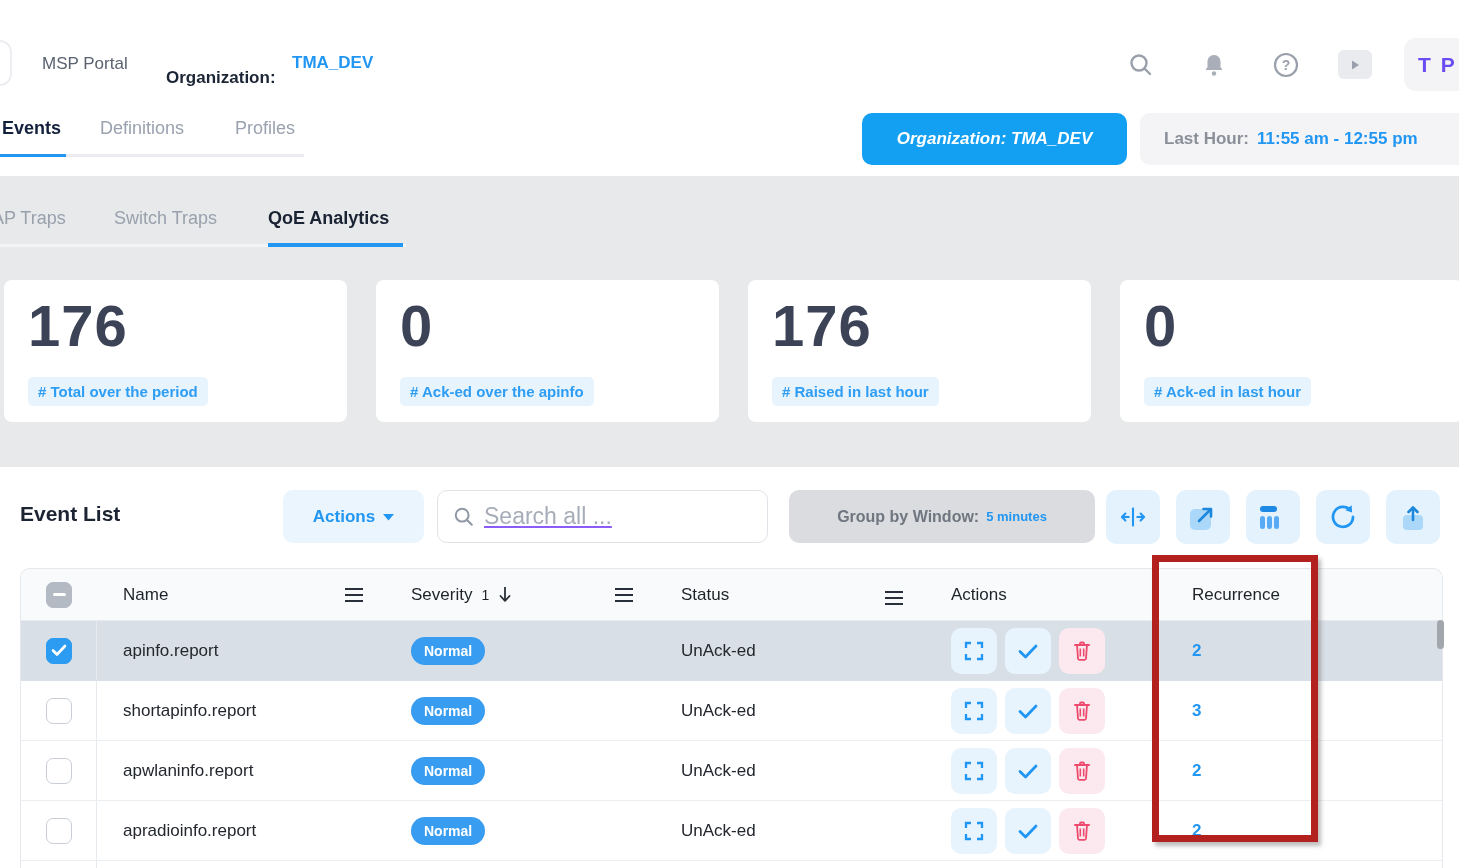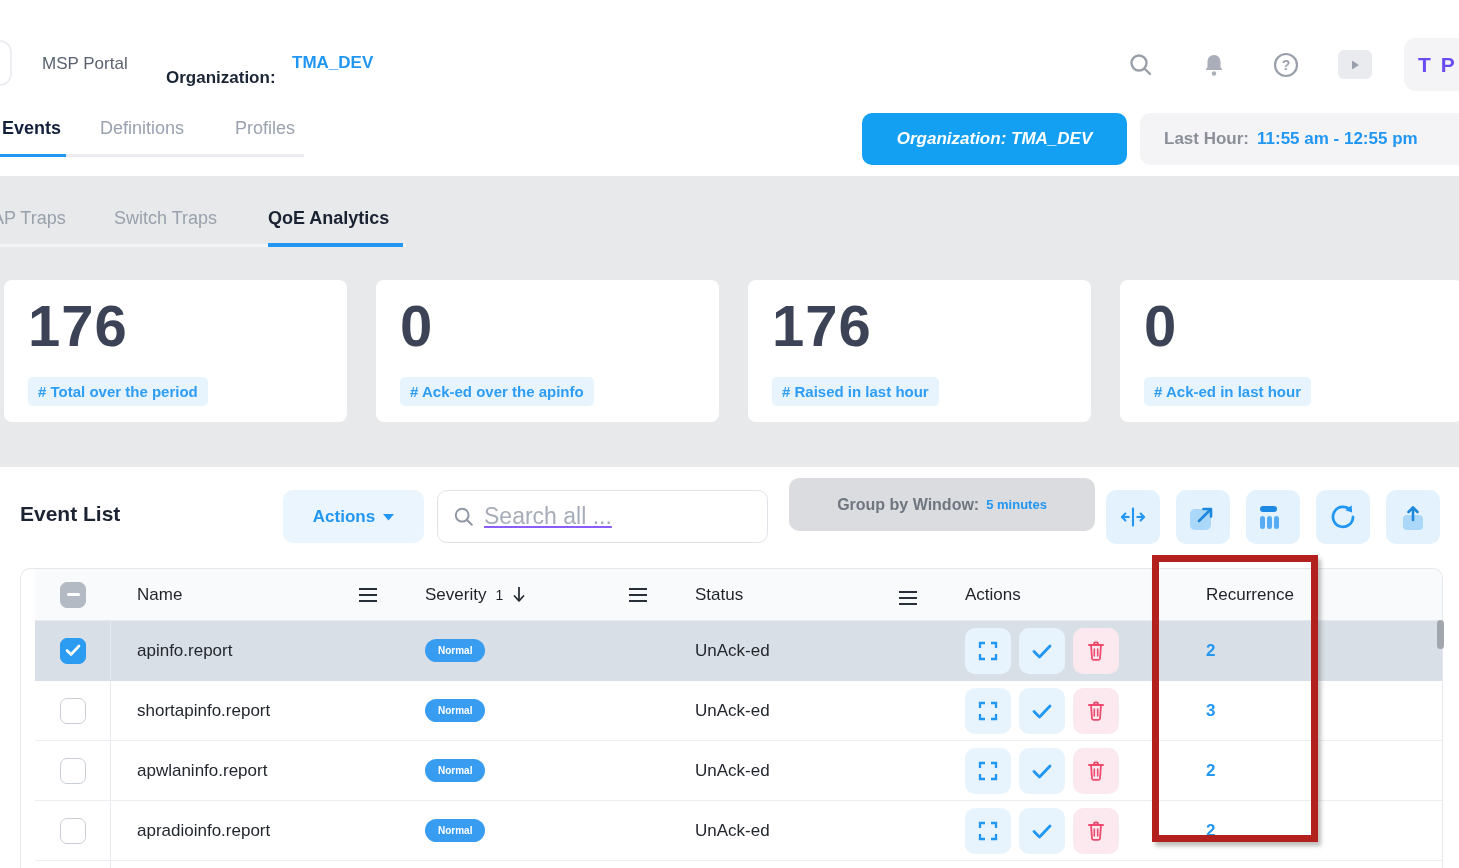--- a/index.html
+++ b/index.html
@@ -49,47 +49,47 @@
   
   .section-title { position:absolute; left:20px; top:502px; font-size:21px; font-weight:bold; color:#1c2433; }
   .actions-btn { position:absolute; left:283px; top:490px; width:141px; height:53px; background:#ebf5fd;
     border:none; border-radius:10px; color:#2196f3; font-size:17px; font-weight:bold;
     font-family:"Liberation Sans",sans-serif; cursor:pointer; display:flex; align-items:center; justify-content:center; gap:8px; }
   .search-box { position:absolute; left:437px; top:490px; width:331px; height:53px; background:#fff;
     border:1px solid #e0e3e8; border-radius:10px; display:flex; align-items:center; padding-left:15px; gap:9px; }
   .search-box input { border:none; outline:none; font-size:23px; color:#8b5cf6; width:250px;
     font-family:"Liberation Sans",sans-serif; background:transparent;text-decoration:underline; }
   .search-box input::placeholder { color:#a7adb8; }
-  .groupby { position:absolute; left:789px; top:478px; width:306px; height:53px; background:#dbdcdf;
+  .groupby { position:absolute; left:789px; top:490px; width:306px; height:53px; background:#dbdcdf;
     border-radius:10px; display:flex; align-items:center; justify-content:center; gap:7px; cursor:pointer; }
   .groupby-label { font-size:16px; font-weight:bold; color:#6f7680; }
   .groupby-value { font-size:13px; font-weight:bold; color:#2196f3; }
   .tool-btn { position:absolute; top:490px; width:54px; height:54px; background:#e4f2fd; border:none;
     border-radius:10px; cursor:pointer; display:flex; align-items:center; justify-content:center; }
 
   
   .table { position:absolute; left:20px; top:568px; width:1423px; height:300px; background:#fff;
-    border:1px solid #e4e7eb; border-bottom:none; border-radius:10px 10px 0 0; overflow:hidden;padding-left:14px; }
+    border:1px solid #e4e7eb; border-bottom:none; border-radius:10px 10px 0 0; overflow:hidden; }
   .thead { display:flex; height:52px; background:#f9fafb; border-bottom:1px solid #e7eaee; align-items:center; }
   .trow { display:flex; height:60px; align-items:center; border-bottom:1px solid #eceff2; background:#fff; }
   .trow.selected { background:#d9dfe6; border-bottom-color:#d9dfe6; }
   .trow-partial { display:flex; height:8px; background:#fff; }
   .c-check { width:76px; display:flex; align-items:center; justify-content:center; align-self:stretch; }
   .trow .c-check, .trow-partial .c-check { border-right:1px solid #e7eaee; }
   .c-name { width:290px; padding-left:26px; padding-right:24px; display:flex; align-items:center; justify-content:space-between; }
   .c-sev { width:270px; padding-left:24px; padding-right:24px; display:flex; align-items:center; justify-content:space-between; }
   .c-status { width:270px; padding-left:24px; padding-right:24px; display:flex; align-items:flex-end; justify-content:space-between; }
   .c-act { width:215px; padding-left:24px; display:flex; align-items:center; gap:8px; }
   .c-rec { width:180px; padding-left:50px; display:flex; align-items:center; }
   .c-extra { flex:1; }
   .hcell-text { font-size:17px; color:#1f2329; }
   .cell-text { font-size:17px; color:#23272e; }
   .sev-group { display:flex; align-items:center; gap:9px; }
   .sort-num { font-size:14px; color:#1f2329; }
-  .badge { background:#389df1; color:#fff; font-size:10px; font-weight:bold; padding:6px 13px; border-radius:14px; }
+  .badge { background:#389df1; color:#fff; font-size:14px; font-weight:bold; padding:6px 13px; border-radius:14px; }
   .rec-link { font-size:17px; font-weight:bold; color:#2196f3; text-decoration:none; cursor:pointer; }
   .checkbox { width:26px; height:26px; border-radius:7px; border:1.5px solid #c9ced6; background:#fff;
     display:flex; align-items:center; justify-content:center; cursor:pointer; }
   .checkbox.checked { background:#2b9cf2; border-color:#2b9cf2; }
   .checkbox.indeterminate { background:#b4bac3; border-color:#b4bac3; }
   .minus-bar { width:13px; height:3px; background:#fff; border-radius:2px; }
   .row-btn { width:46px; height:46px; border:none; border-radius:10px; cursor:pointer;
     display:flex; align-items:center; justify-content:center; background:#e7f3fd; }
   .row-btn.danger { background:#fce9ef; }
 

